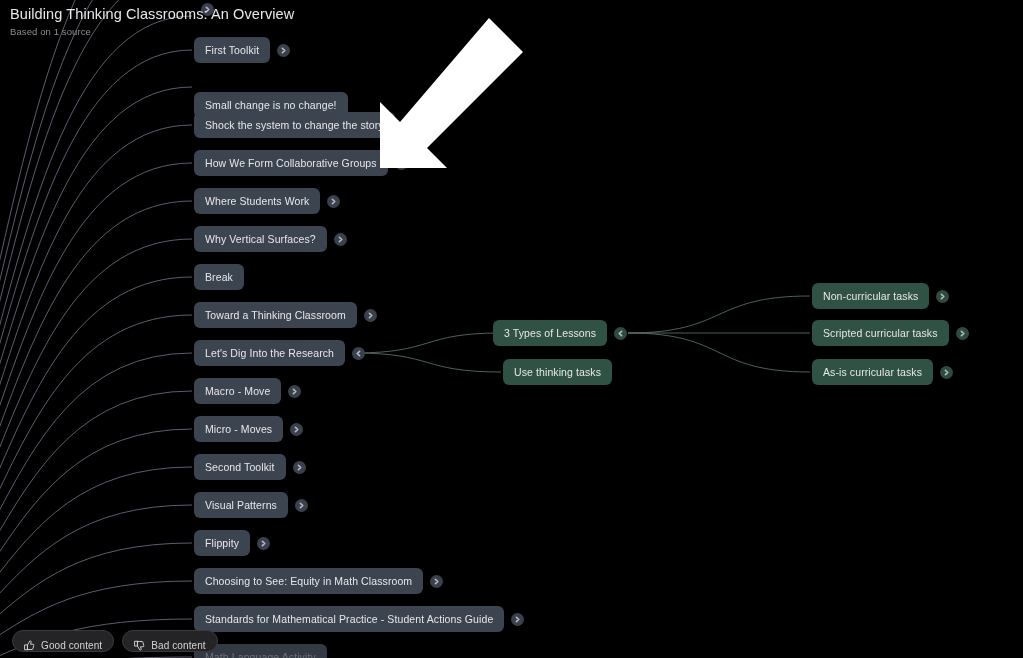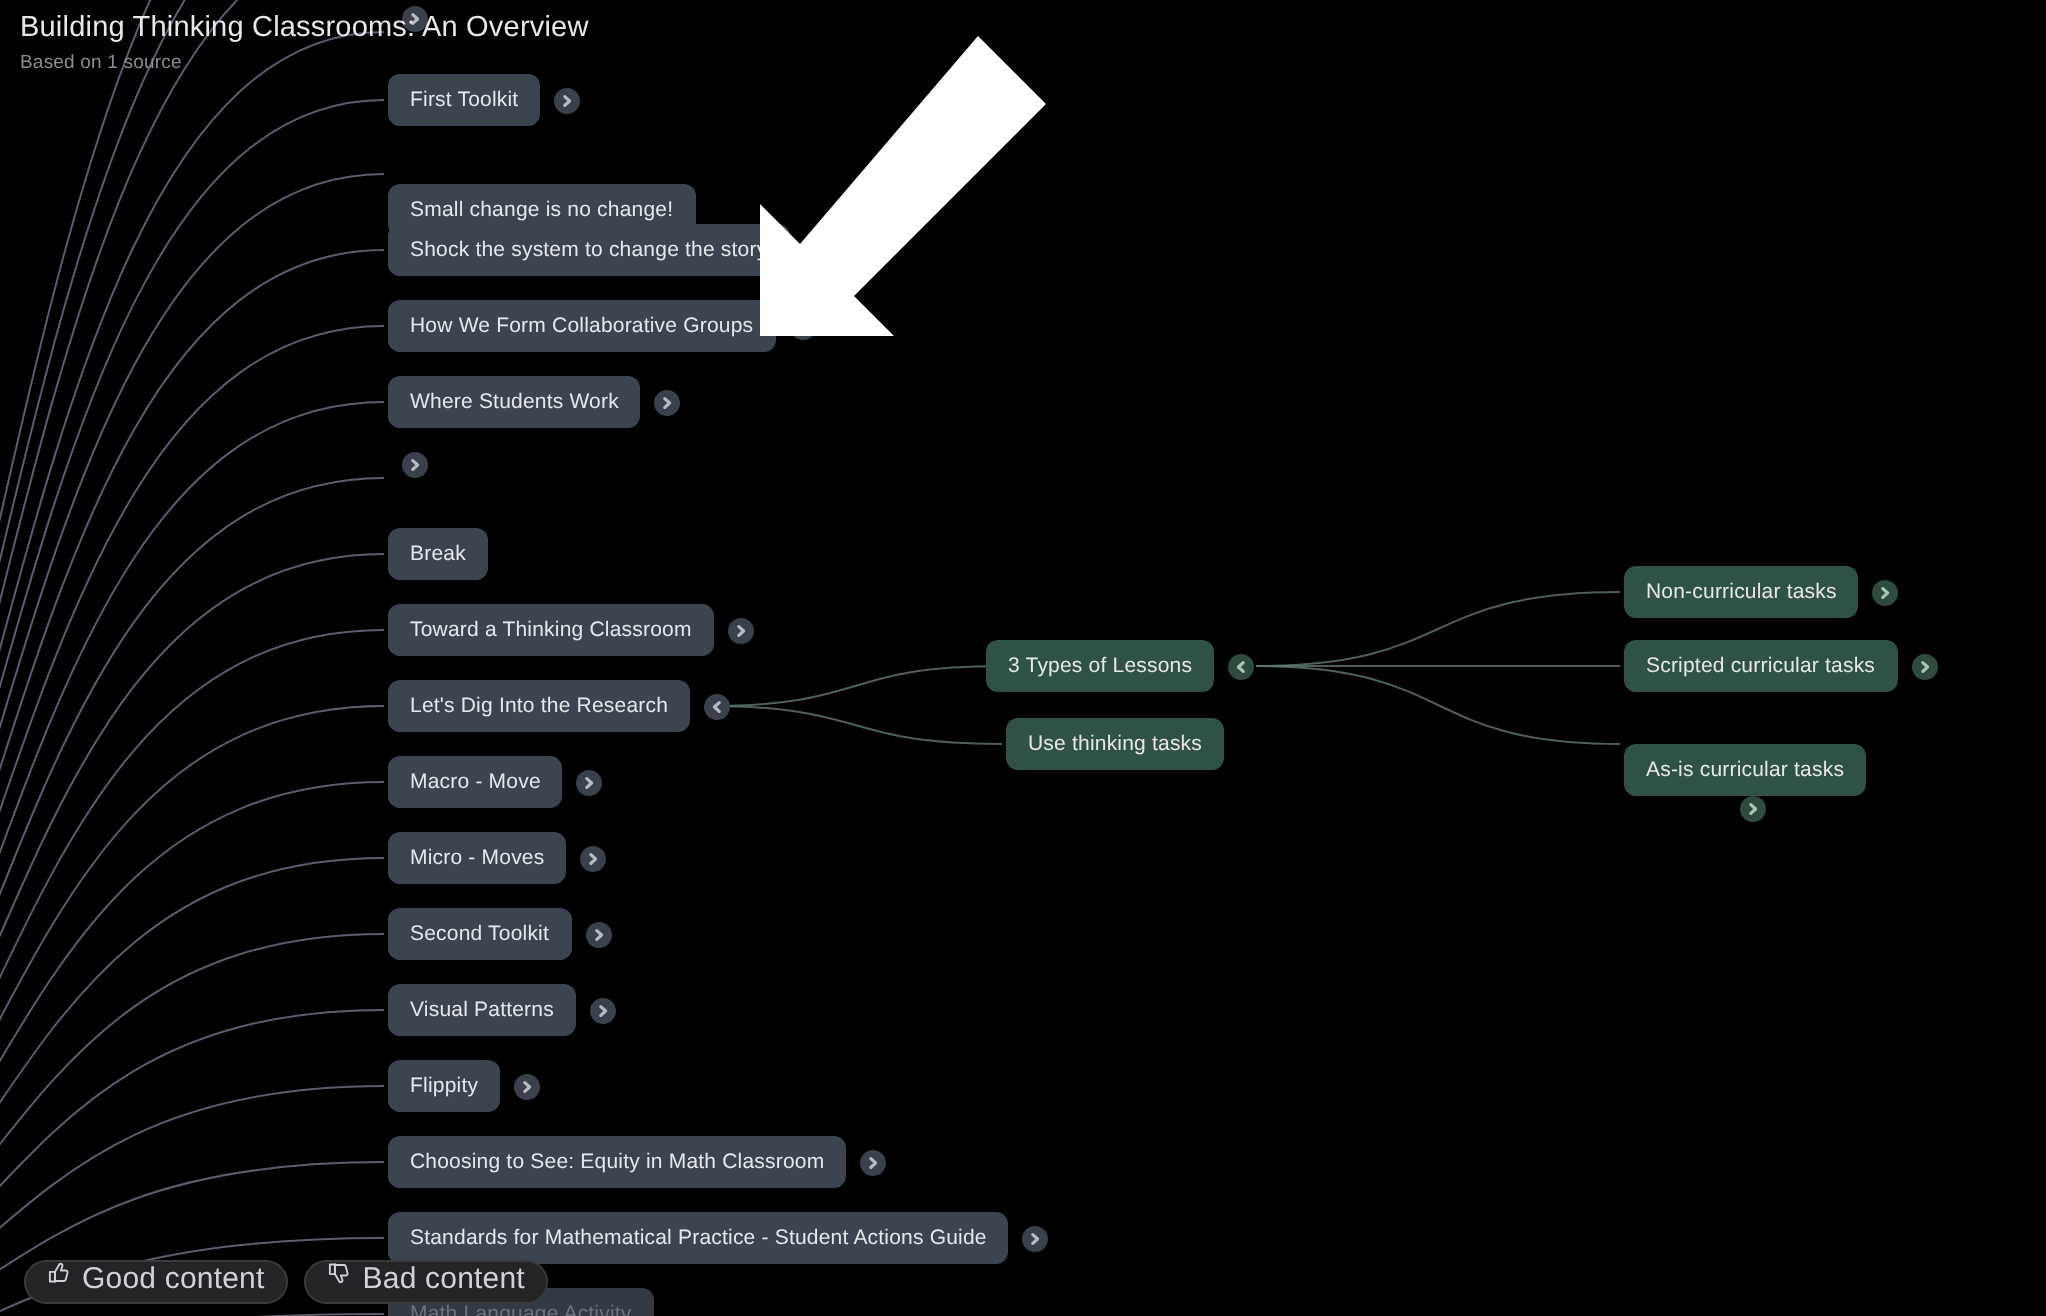--- a/index.html
+++ b/index.html
@@ -116,29 +116,29 @@
   #feedback-bar {
     position: absolute;
     left: 12px;
     bottom: 6px;
     display: flex;
     gap: 8px;
     z-index: 70;
   }
   .fb-btn {
     display: flex;
-    align-items: flex-start;
+    align-items: flex-end;
     gap: 6px;
     height: 22px;
     padding: 0 11px;
     border-radius: 11px;
     border: 1px solid #3a3a3c;
     background: #242426;
     color: #d2d2d6;
-    font-size: 15px;
+    font-size: 10px;
     letter-spacing: .1px;
     cursor: pointer;
     user-select: none;
     white-space: nowrap;
   }
   .fb-btn svg { display: block; flex: none; }
   .fb-btn svg path {
     stroke: #d2d2d6;
     stroke-width: 1.2;
     fill: none;
@@ -247,20 +247,21 @@
       </div>
       <div class="node-row" style="left: 194px; top: 188px;">
         <div class="node">Where Students Work</div>
         <div class="chev">
           <svg width="7" height="7" viewBox="0 0 7 7">
             <path d="M2.4 1.3 L4.8 3.5 L2.4 5.7"></path>
           </svg>
         </div>
       </div>
       <div class="node-row" style="left: 194px; top: 226px;">
+        <div class="node">Why Vertical Surfaces?</div>
         <div class="chev">
           <svg width="7" height="7" viewBox="0 0 7 7">
             <path d="M2.4 1.3 L4.8 3.5 L2.4 5.7"></path>
           </svg>
         </div>
       </div>
       <div class="node-row" style="left: 194px; top: 264px;">
         <div class="node">Break</div>
       </div>
       <div class="node-row" style="left: 194px; top: 302px;">
@@ -362,21 +363,21 @@
         </div>
       </div>
       <div class="node-row" style="left: 812px; top: 320px;">
         <div class="node green">Scripted curricular tasks</div>
         <div class="chev green">
           <svg width="7" height="7" viewBox="0 0 7 7">
             <path d="M2.4 1.3 L4.8 3.5 L2.4 5.7"></path>
           </svg>
         </div>
       </div>
-      <div class="node-row" style="left: 812px; top: 372px; flex-direction: column;">
+      <div class="node-row" style="left: 812px; top: 359px;">
         <div class="node green">As-is curricular tasks</div>
         <div class="chev green">
           <svg width="7" height="7" viewBox="0 0 7 7">
             <path d="M2.4 1.3 L4.8 3.5 L2.4 5.7"></path>
           </svg>
         </div>
       </div>
     </div>
 
   <svg id="arrow-annotation" viewBox="0 0 155 158">

